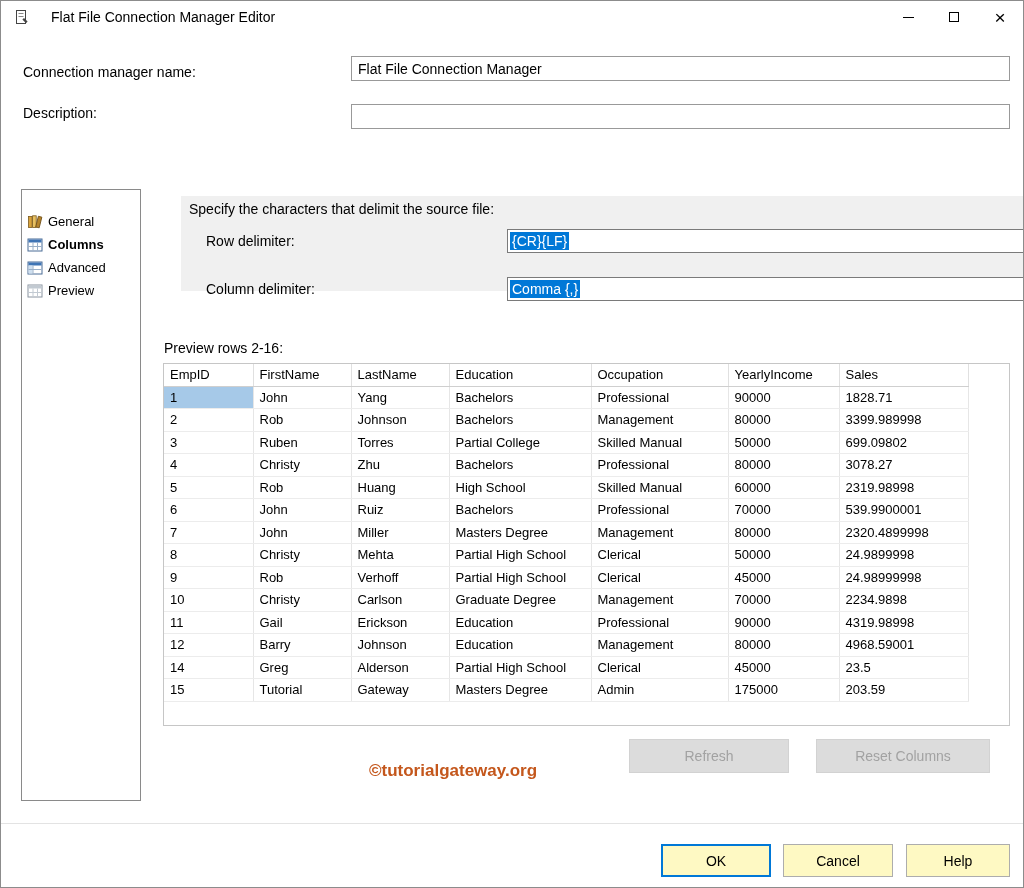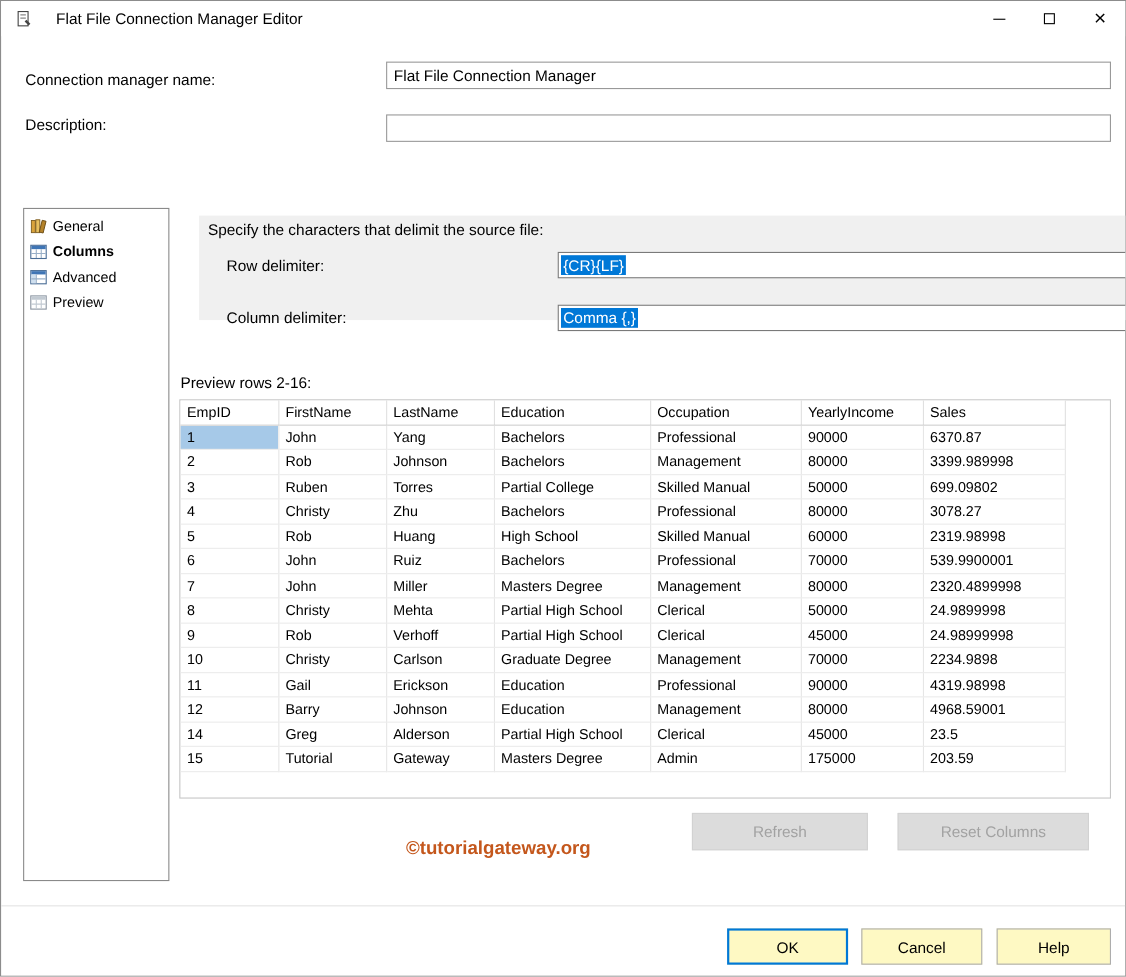--- a/index.html
+++ b/index.html
@@ -33,22 +33,22 @@
   .textbox {
     position:absolute; left:350px; width:659px; height:25px;
     border:1px solid #999; font-family:inherit; font-size:14px;
     padding:0 6px; background:#fff; color:#000; outline:none;
   }
   .tb-conn { top:55px; }
   .tb-desc { top:103px; }
 
   
   .sidebar {
-    position:absolute; left:20px; top:188px; width:133px; height:612px;
-    background:#fff; border:1px solid #8a8a8a; padding:4px 2px;
+    position:absolute; left:20px; top:188px; width:120px; height:612px;
+    background:#fff; border:1px solid #8a8a8a; padding:20px 2px;
   }
   .side-item {
     display:flex; align-items:center; gap:5px;
     padding:2px 3px; font-size:13px; cursor:default; height:23px;
   }
   .side-item.selected { font-weight:bold; }
   .side-item svg { flex:0 0 auto; }
 
   
   .delim-panel {
@@ -226,21 +226,21 @@
           </tr>
         </thead>
         <tbody>
           <tr>
             <td class="selected">1</td>
             <td>John</td>
             <td>Yang</td>
             <td>Bachelors</td>
             <td>Professional</td>
             <td>90000</td>
-            <td>6370.87</td>
+            <td>1828.71</td>
           </tr>
           <tr>
             <td>2</td>
             <td>Rob</td>
             <td>Johnson</td>
             <td>Bachelors</td>
             <td>Management</td>
             <td>80000</td>
             <td>3399.989998</td>
           </tr>

